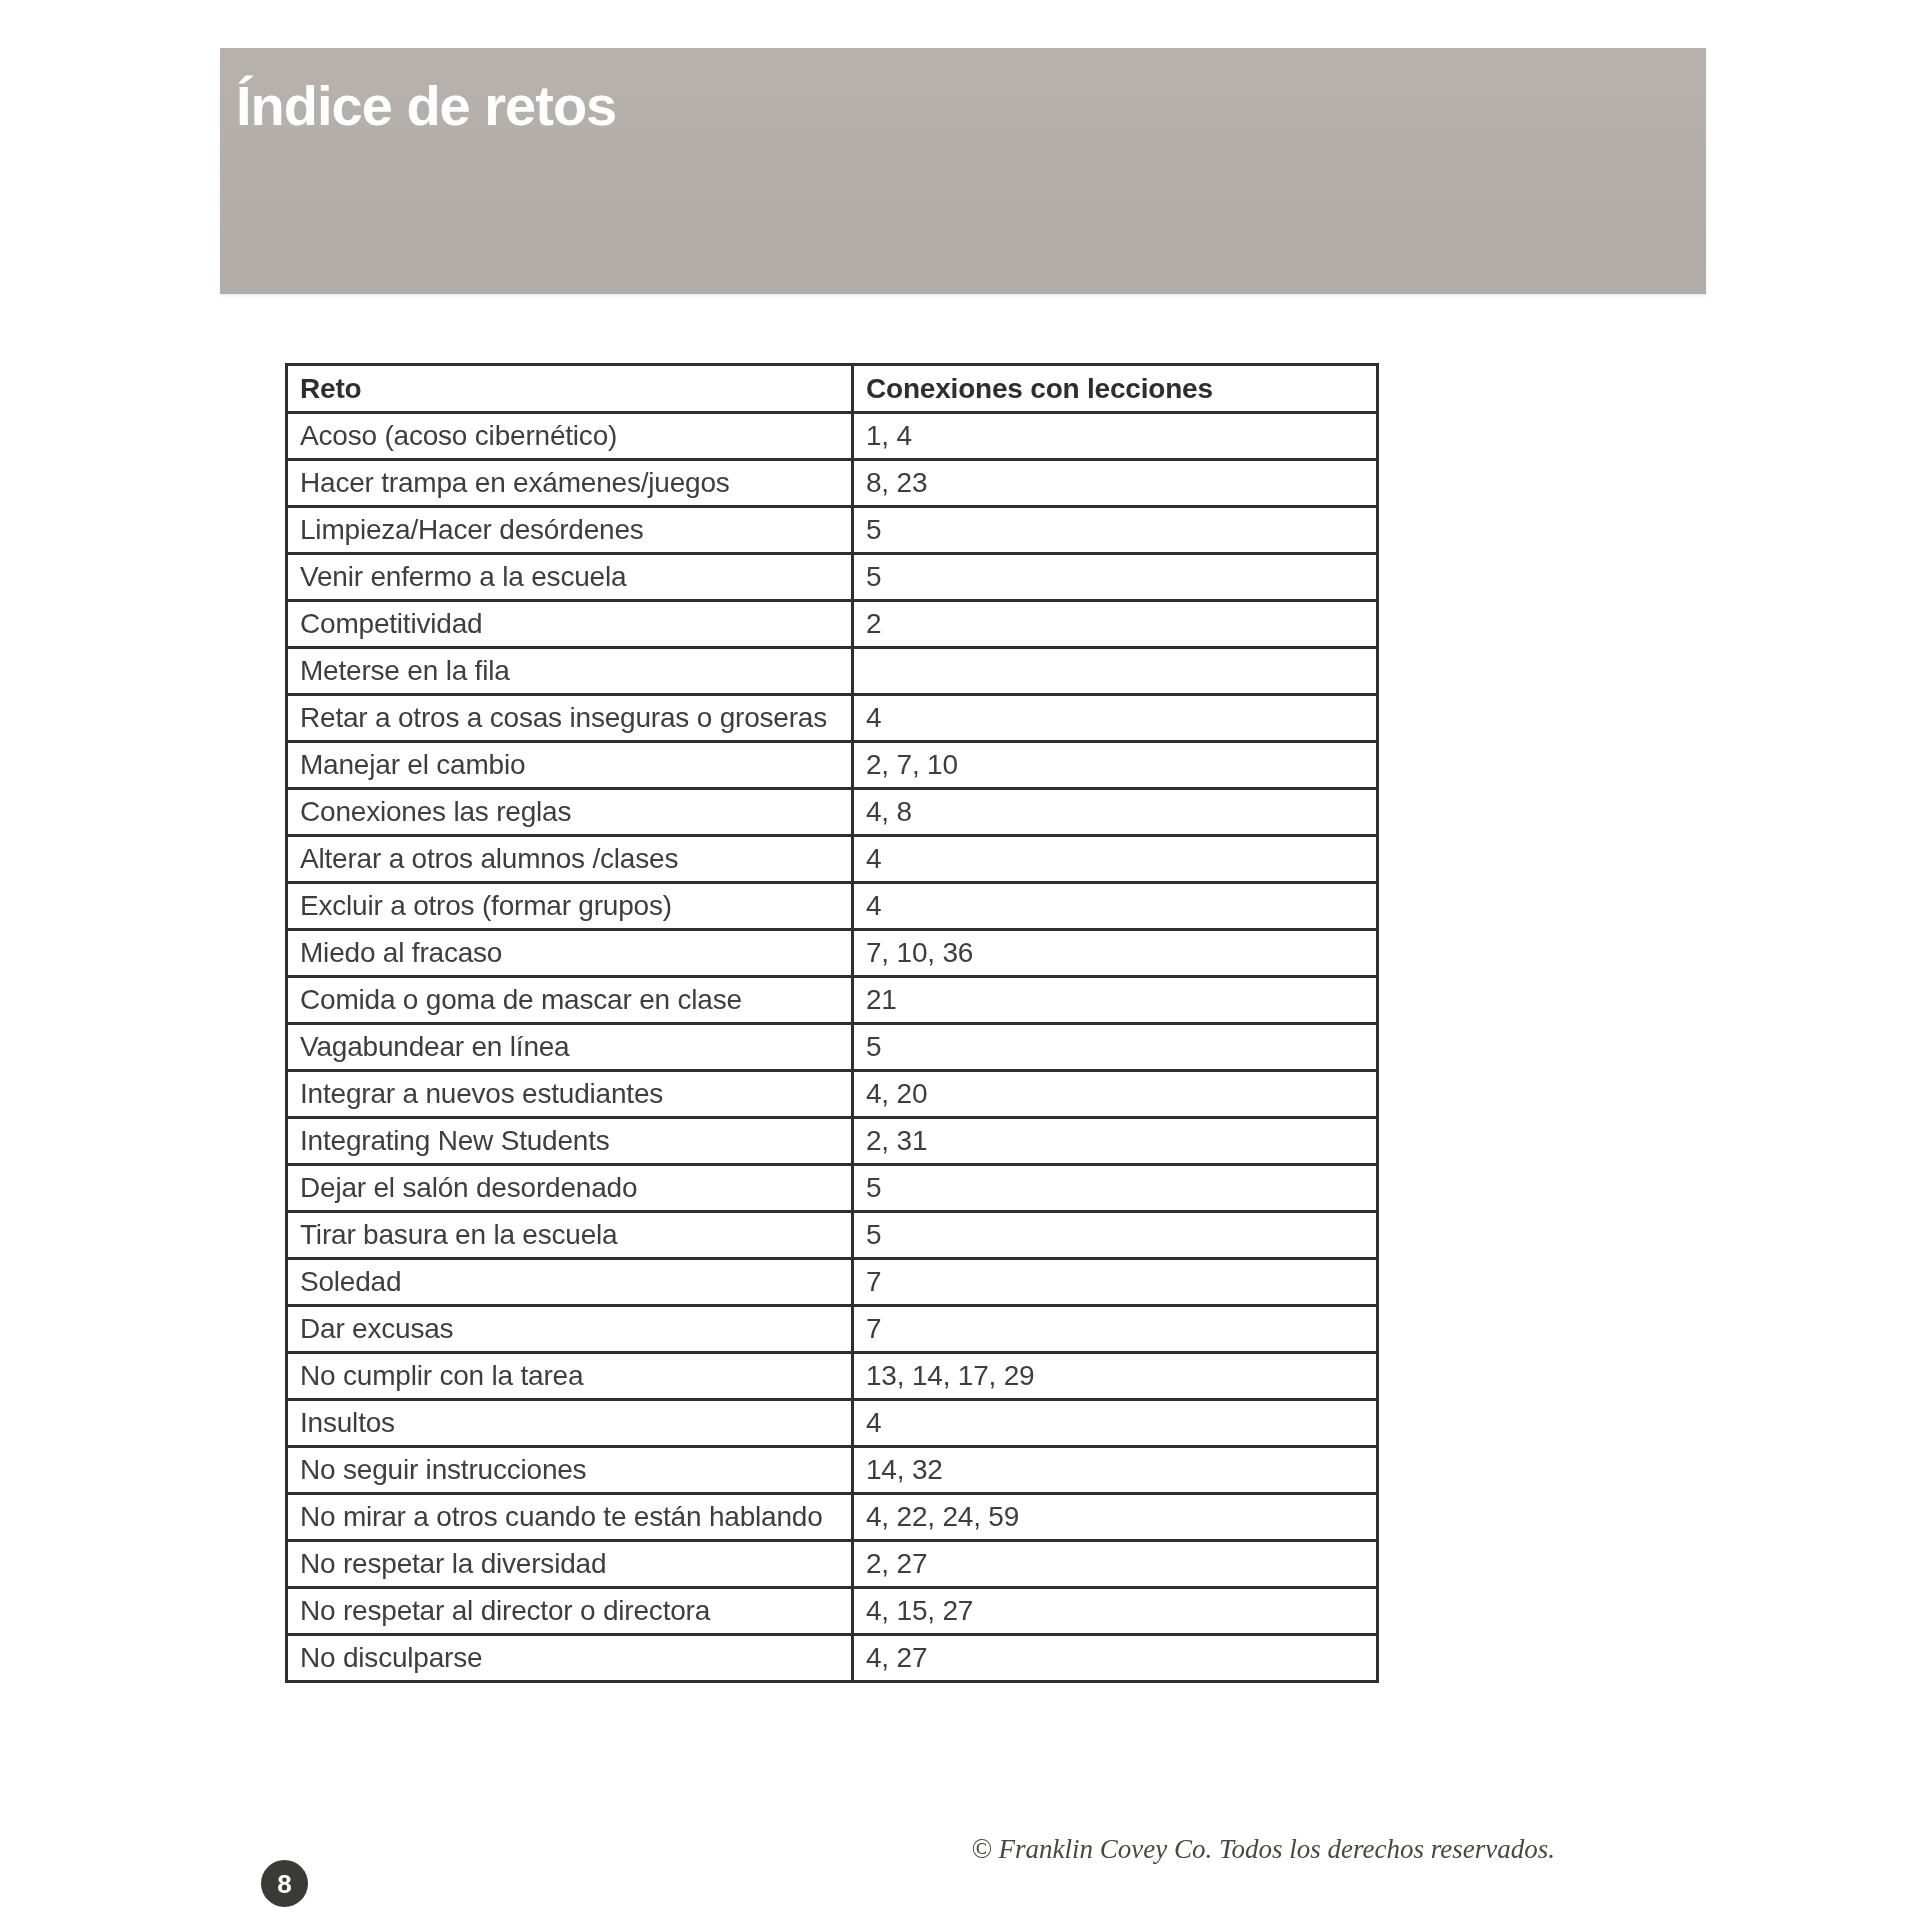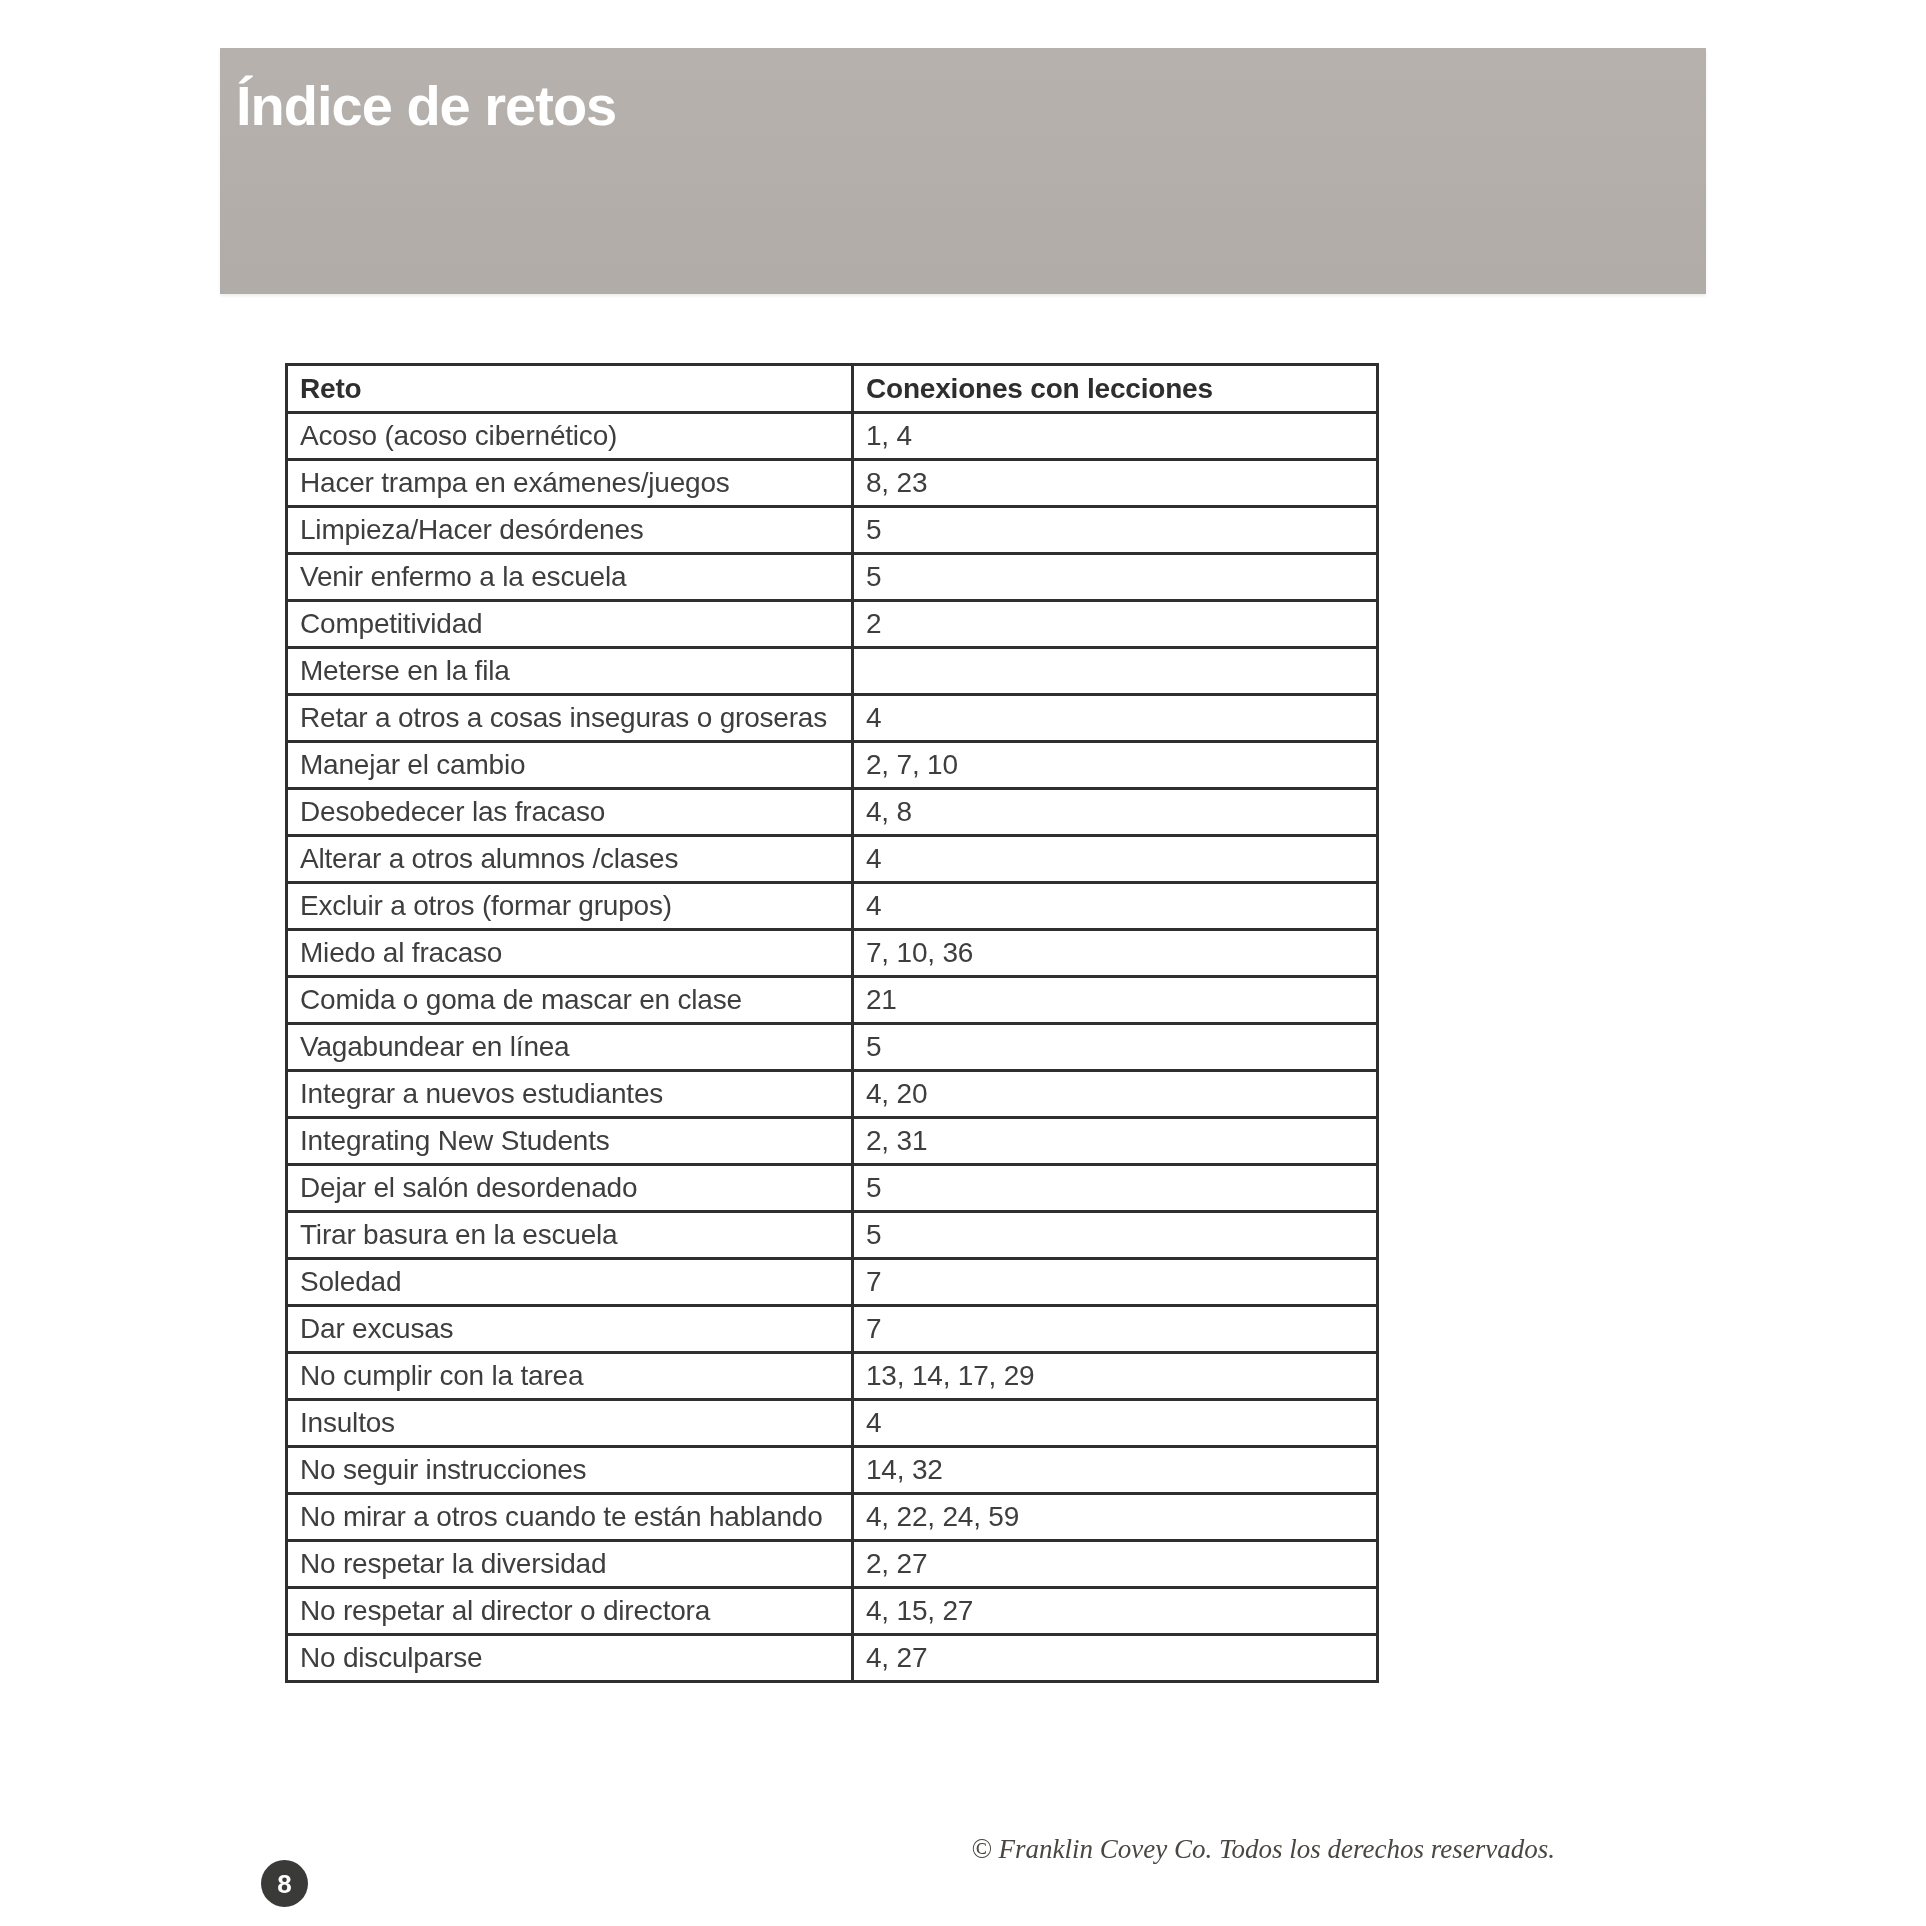--- a/index.html
+++ b/index.html
@@ -147,21 +147,21 @@
         </tr>
         <tr>
           <td>Retar a otros a cosas inseguras o groseras</td>
           <td>4</td>
         </tr>
         <tr>
           <td>Manejar el cambio</td>
           <td>2, 7, 10</td>
         </tr>
         <tr>
-          <td>Desobedecer las fracaso</td>
+          <td>Conexiones las reglas</td>
           <td>4, 8</td>
         </tr>
         <tr>
           <td>Alterar a otros alumnos /clases</td>
           <td>4</td>
         </tr>
         <tr>
           <td>Excluir a otros (formar grupos)</td>
           <td>4</td>
         </tr>

